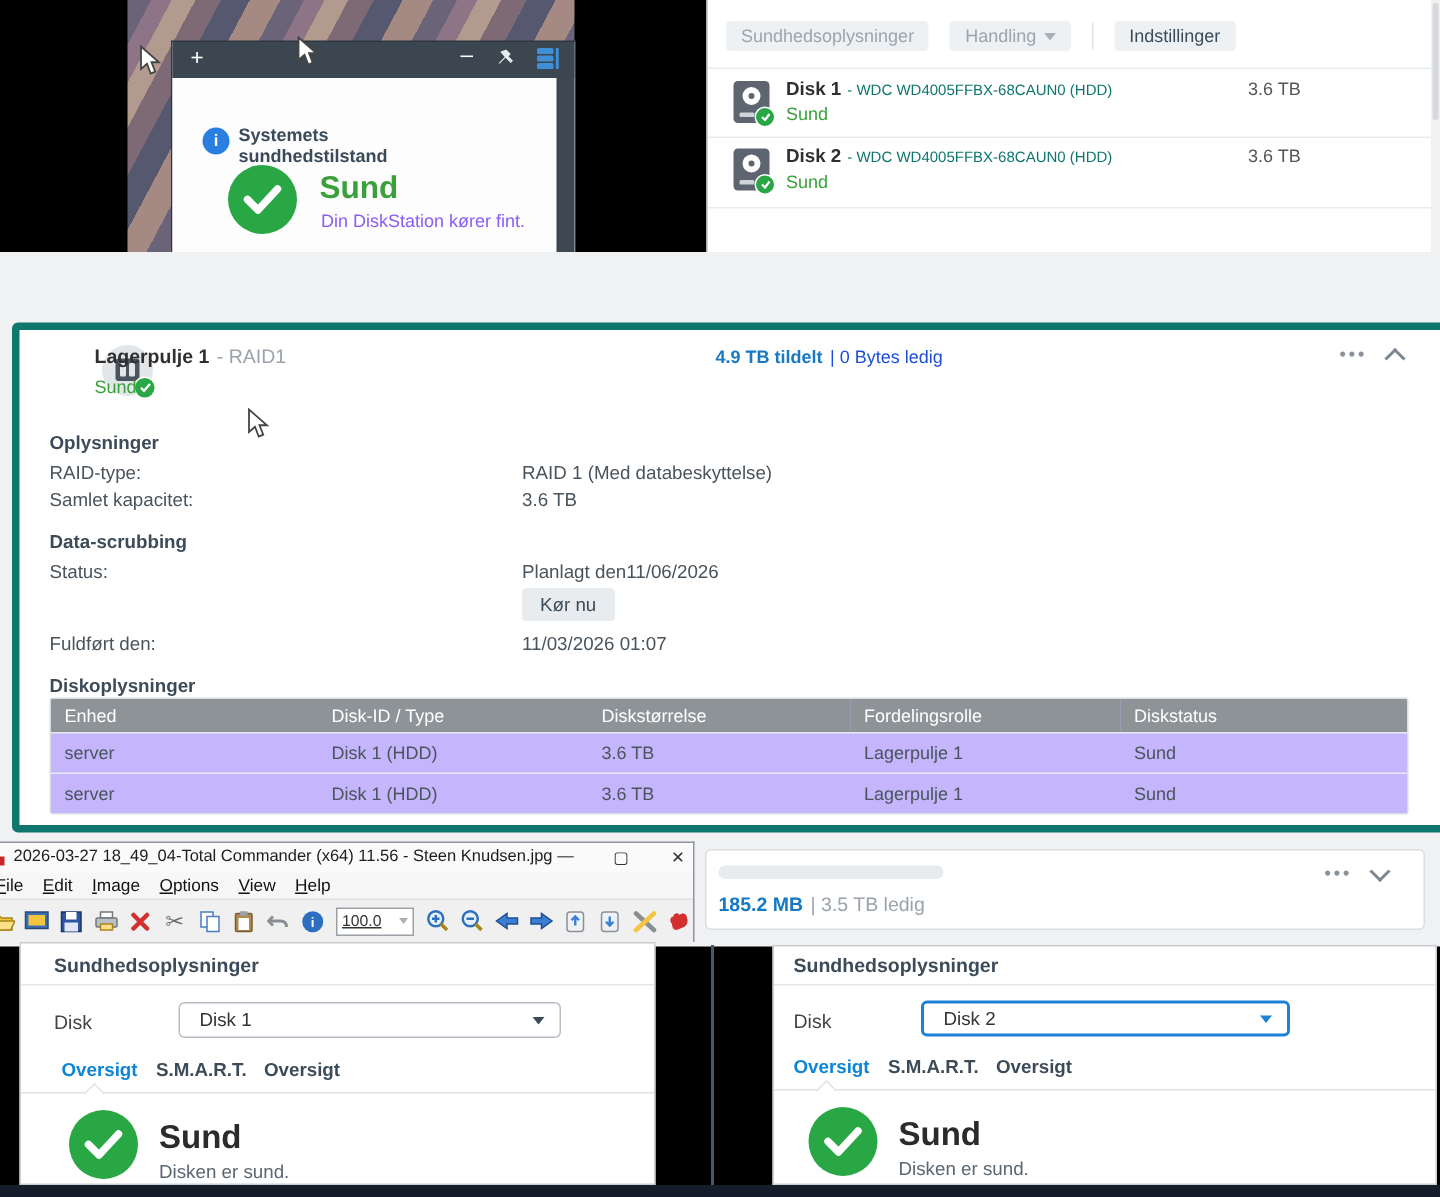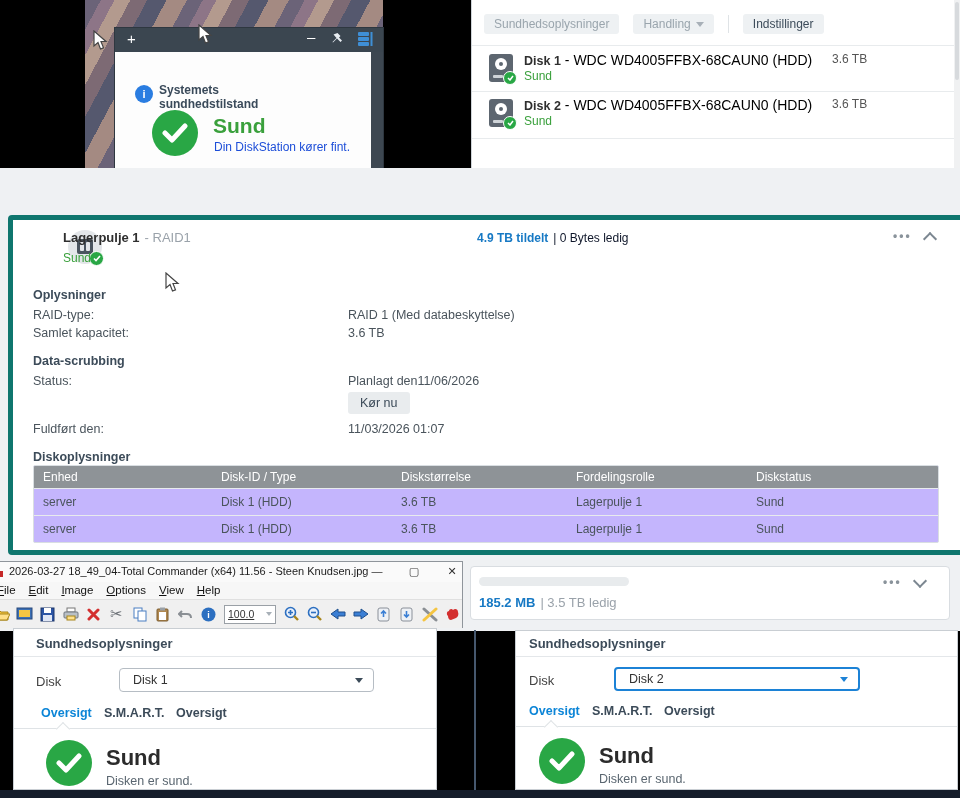--- a/index.html
+++ b/index.html
@@ -27,21 +27,21 @@
   #tr-scroll{left:954px;top:0;width:6px;height:168px;background:#f0f1f2;}
   #tr-thumb{left:955px;top:2px;width:4px;height:78px;background:#d7dadd;border-radius:2px;}
   .gbtn{display:inline-flex;align-items:center;gap:5px;background:#eef1f3;border-radius:3px;height:20px;padding:0 10px;font-size:12px;color:#3c4b59;}
   .gbtn.muted{color:#9aa5ad;}
   .hddicon{width:24px;height:28px;background:#5d6670;border-radius:3px;position:relative;}
   .hddicon .dot{position:absolute;left:6px;top:4px;width:12px;height:12px;border-radius:50%;background:#fff;}
   .hddicon .dot::after{content:"";position:absolute;left:4px;top:4px;width:4px;height:4px;border-radius:50%;background:#5d6670;}
   .hddicon .slot{position:absolute;left:4px;bottom:4px;width:10px;height:3px;background:#cfd4d8;border-radius:1px;}
   .badge{position:absolute;right:-4px;bottom:-3px;width:12px;height:12px;border-radius:50%;background:#29a745;border:1.5px solid #fff;display:flex;align-items:center;justify-content:center;}
   .disk-name{font-weight:bold;color:#2f2f2f;font-size:12.5px;}
-  .disk-model{color:#000000;font-size:14px;margin-left:4px;}
+  .disk-model{color:#0f766e;font-size:10px;margin-left:4px;}
   .green-t{color:#3aa03c;}
   
   #dsm-bg{left:0;top:168px;width:960px;height:463px;background:#eff1f3;}
   .tbtn{display:inline-flex;align-items:center;gap:6px;background:#dfe3e7;border-radius:3px;height:24px;padding:0 12px;font-size:12.5px;color:#3c4b59;}
   #pool-card{left:8px;top:215px;width:940px;height:330px;background:#fff;border:5px solid #0f766e;border-radius:4px;padding-left:41px;}
   .poolicon{width:34px;height:34px;border-radius:50%;background:#e3e6e9;position:relative;}
   .poolicon .rack{position:absolute;left:9px;top:9px;width:16px;height:15px;background:#4a545f;border-radius:2px;}
   .poolicon .rack::before,.poolicon .rack::after{content:"";position:absolute;top:3px;width:4px;height:9px;background:#e3e6e9;border-radius:1px;}
   .poolicon .rack::before{left:3px;} .poolicon .rack::after{left:9px;}
   .pbadge{position:absolute;right:-2px;bottom:-2px;width:13px;height:13px;border-radius:50%;background:#29a745;border:1.5px solid #fff;display:flex;align-items:center;justify-content:center;}
@@ -108,21 +108,21 @@
       <div class="abs" style="left:44px;top:31px;font-weight:bold;color:#3a4a5a;font-size:12px;line-height:14px;">
         <div>Systemets</div>
           <div>sundhedstilstand</div>
       </div>
       <div class="abs greenc" style="left:37px;top:58px;width:46px;height:46px;">
         <svg width="26" height="20" viewBox="0 0 26 20">
             <path d="M3 10 L10 17 L23 3" fill="none" stroke="#fff" stroke-width="5" stroke-linecap="round" stroke-linejoin="round"></path>
           </svg>
       </div>
       <div class="abs" style="left:98px;top:62px;font-size:21px;font-weight:bold;color:#3aa03c;">Sund</div>
-      <div class="abs" style="left:99px;top:88px;font-size:12px;color:#1d4ed8;">Din DiskStation kører fint.</div>
+      <div class="abs" style="left:99px;top:88px;font-size:12px;color:#8b5cf6;">Din DiskStation kører fint.</div>
       <div class="abs" style="left:26px;top:120px;font-weight:bold;color:#333;font-size:12px;">Server-navn</div>
       <div class="abs" style="left:131px;top:120px;color:#444;font-size:12px;">server</div>
     </div>
   </div>
 
   <div id="tr-panel" class="abs">
     <div class="abs" style="left:12px;top:14px;display:flex;gap:14px;align-items:center;">
       <span class="gbtn muted">
           <span>Sundhedsoplysninger</span>
         </span>
@@ -180,21 +180,21 @@
     <div class="poolicon abs" style="left:14px;top:10px;">
       <span class="rack"></span>
       <span class="pbadge">
           <svg width="8" height="7" viewBox="0 0 8 7">
             <path d="M1 3.5 L3 5.5 L7 1" fill="none" stroke="#fff" stroke-width="1.6"></path>
           </svg>
         </span>
     </div>
     <div class="abs" style="left:50px;top:10px;"><span style="font-weight:bold;font-size:13px;color:#2f2f2f;">Lagerpulje 1</span><span style="color:#9aa2aa;font-size:13px;margin-left:5px;">- RAID1</span></div>
     <div class="abs green-t" style="left:50px;top:31px;">Sund</div>
-    <div class="abs" style="left:464px;top:11px;"><span style="color:#1779c4;font-weight:bold;">4.9 TB tildelt</span><span style="color:#0f172a;margin-left:5px;">| 0 Bytes ledig</span></div>
+    <div class="abs" style="left:464px;top:11px;"><span style="color:#1779c4;font-weight:bold;">4.9 TB tildelt</span><span style="color:#1d4ed8;margin-left:5px;">| 0 Bytes ledig</span></div>
     <span class="abs dots" style="left:880px;top:9px;">•••</span>
     <span class="abs chev chev-up" style="left:912px;top:14px;"></span>
 
     <div class="abs sechead" style="left:20px;top:68px;">Oplysninger</div>
     <div class="abs flabel" style="left:20px;top:88px;">RAID-type:</div>
     <div class="abs fvalue" style="left:335px;top:88px;">RAID 1 (Med databeskyttelse)</div>
     <div class="abs flabel" style="left:20px;top:106px;">Samlet kapacitet:</div>
     <div class="abs fvalue" style="left:335px;top:106px;">3.6 TB</div>
 
     <div class="abs sechead" style="left:20px;top:134px;">Data-scrubbing</div>

